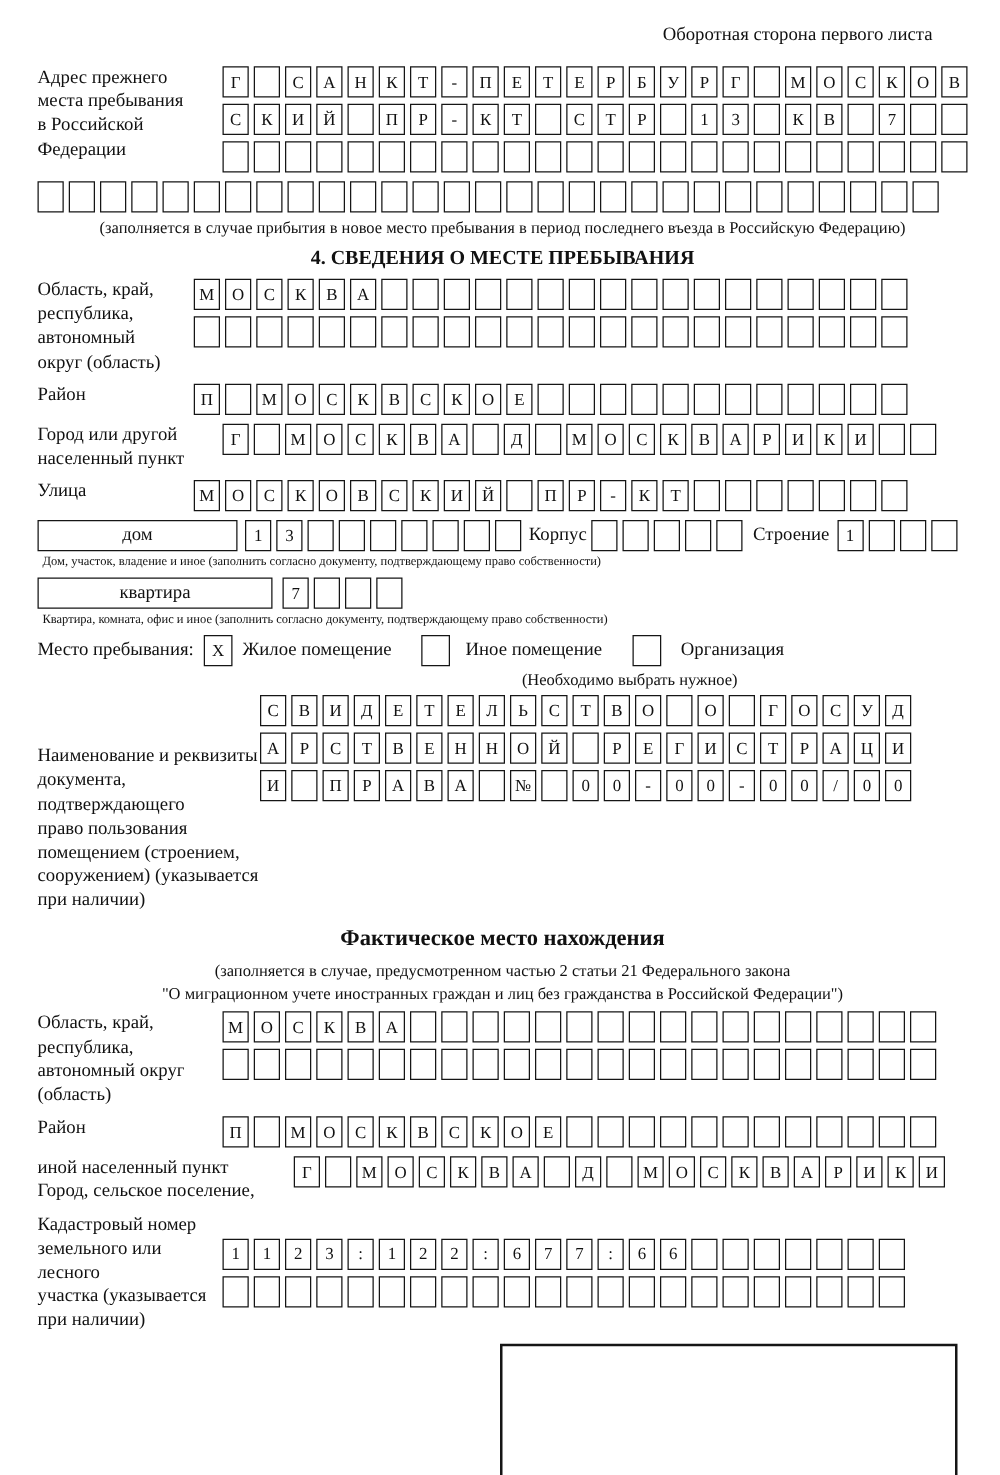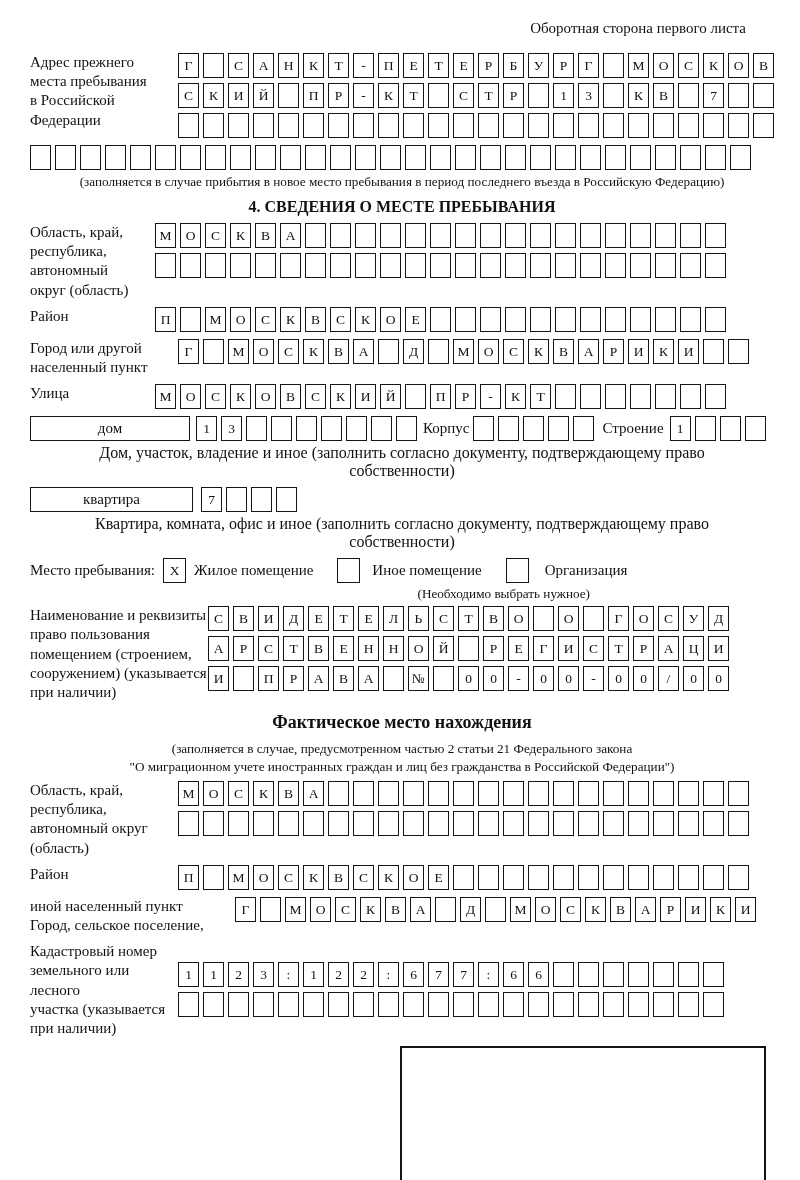--- a/index.html
+++ b/index.html
@@ -5,33 +5,33 @@
   html,body{margin:0;padding:0;}
   body{
     width:800px;height:1180px;background:#ffffff;color:#111;
     font-family:"Liberation Serif","DejaVu Serif",serif;
     overflow:hidden;
   }
   .page{box-sizing:border-box;width:800px;height:1180px;padding:10px 26px 0 30px;}
   .corner{font-size:15px;text-align:right;padding-right:28px;margin:10px 0 16px;}
   .field{display:flex;align-items:flex-start;margin-bottom:7px;}
   .flabel{flex:none;font-size:15px;line-height:1.28;}
-  .w125{width:125px;} .w148{width:148px;} .w178{width:178px;} .w200{width:205px;}
+  .w125{width:125px;} .w148{width:148px;} .w178{width:178px;margin-top:40px;} .w200{width:205px;}
   .rowstack{display:flex;flex-direction:column;gap:5px;}
   .cells{display:flex;gap:4px;}
   .cell{
     flex:none;box-sizing:border-box;width:21px;height:25px;
     border:1.7px solid #151515;background:#fff;
     display:flex;align-items:center;justify-content:center;
     font-size:13.5px;line-height:1;
   }
   .checkcell{width:23px;}
   .fullrow{margin:0 0 4px 0;}
   .note-c{font-size:13.2px;text-align:center;margin:0 0 6px;}
-  .note-l{font-size:16px;text-align:center;margin:2px 17px 7px;}
+  .note-l{font-size:10px;text-align:left;margin:2px 4px 7px;}
   .sec-title{font-weight:bold;font-size:16px;text-align:center;margin:8px 0 7px;}
   .sub-title{font-weight:bold;font-size:18px;text-align:center;margin:10px 0 8px;}
   .widebox{
     flex:none;box-sizing:border-box;height:25px;border:1.7px solid #151515;
     display:flex;align-items:center;justify-content:center;font-size:15px;
   }
   .inline-row{display:flex;align-items:center;margin-bottom:3px;}
   .ilabel{font-size:15px;white-space:nowrap;}
   .gap4{width:4px;flex:none;} .gap6{width:6px;flex:none;} .gap8{width:8px;flex:none;}
   .gap12{width:12px;flex:none;} .gap16{width:16px;flex:none;} .gap24{width:24px;flex:none;}
@@ -349,21 +349,21 @@
     <div class="cells">
         <span class="cell">1</span>
         <span class="cell">&nbsp;</span>
         <span class="cell">&nbsp;</span>
         <span class="cell">&nbsp;</span>
       </div>
   </div>
   <div class="note-l">Дом, участок, владение и иное (заполнить согласно документу, подтверждающему право собственности)</div>
 
   <div class="inline-row">
-    <div class="widebox" style="width:163px;">квартира</div>
+    <div class="widebox" style="width:188px;">квартира</div>
     <span class="gap8"></span>
     <div class="cells">
         <span class="cell">7</span>
         <span class="cell">&nbsp;</span>
         <span class="cell">&nbsp;</span>
         <span class="cell">&nbsp;</span>
       </div>
   </div>
   <div class="note-l">Квартира, комната, офис и иное (заполнить согласно документу, подтверждающему право собственности)</div>
 
@@ -380,20 +380,21 @@
     <span class="gap24"></span>
     <span class="cell checkcell"></span>
     <span class="gap16"></span>
     <span class="ilabel">Организация</span>
   </div>
   <div class="stay-note">(Необходимо выбрать нужное)</div>
 
   <div class="field">
     <div class="flabel w178">
       <div>Наименование и реквизиты</div>
+      <div>документа, подтверждающего</div>
       <div>право пользования</div>
       <div>помещением (строением,</div>
       <div>сооружением) (указывается</div>
       <div>при наличии)</div>
     </div>
     <div class="rowstack">
       <div class="cells">
           <span class="cell">С</span>
           <span class="cell">В</span>
           <span class="cell">И</span>

